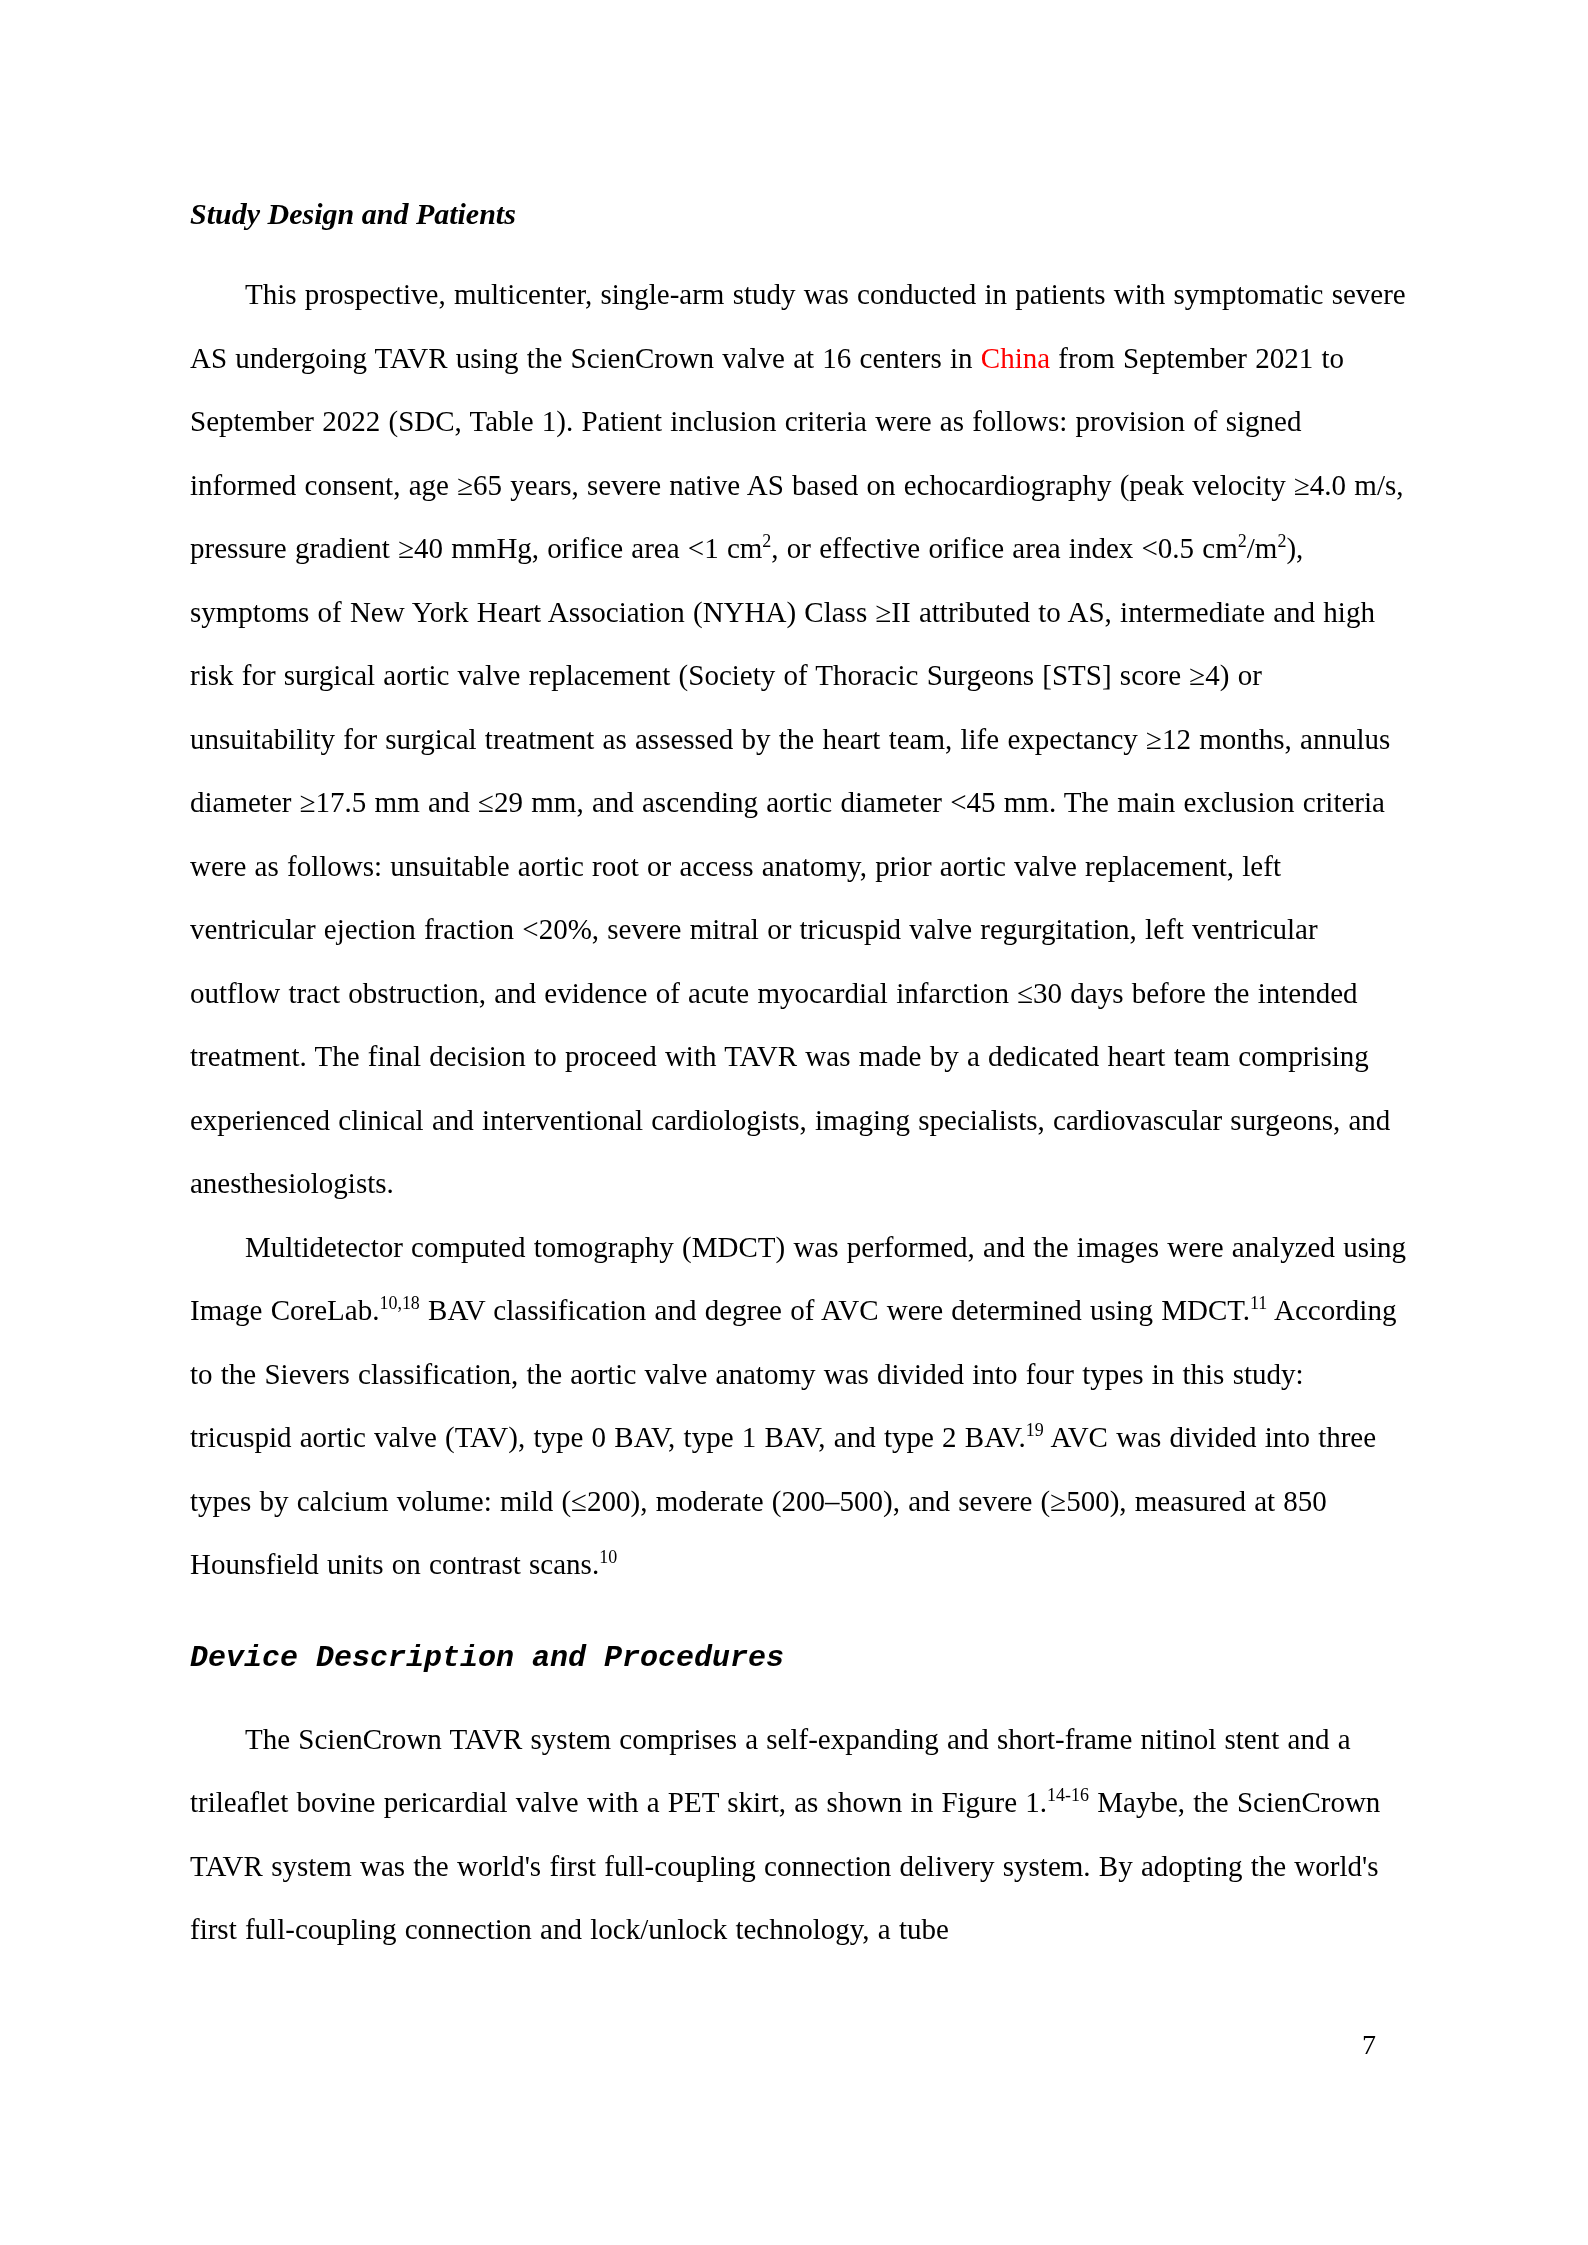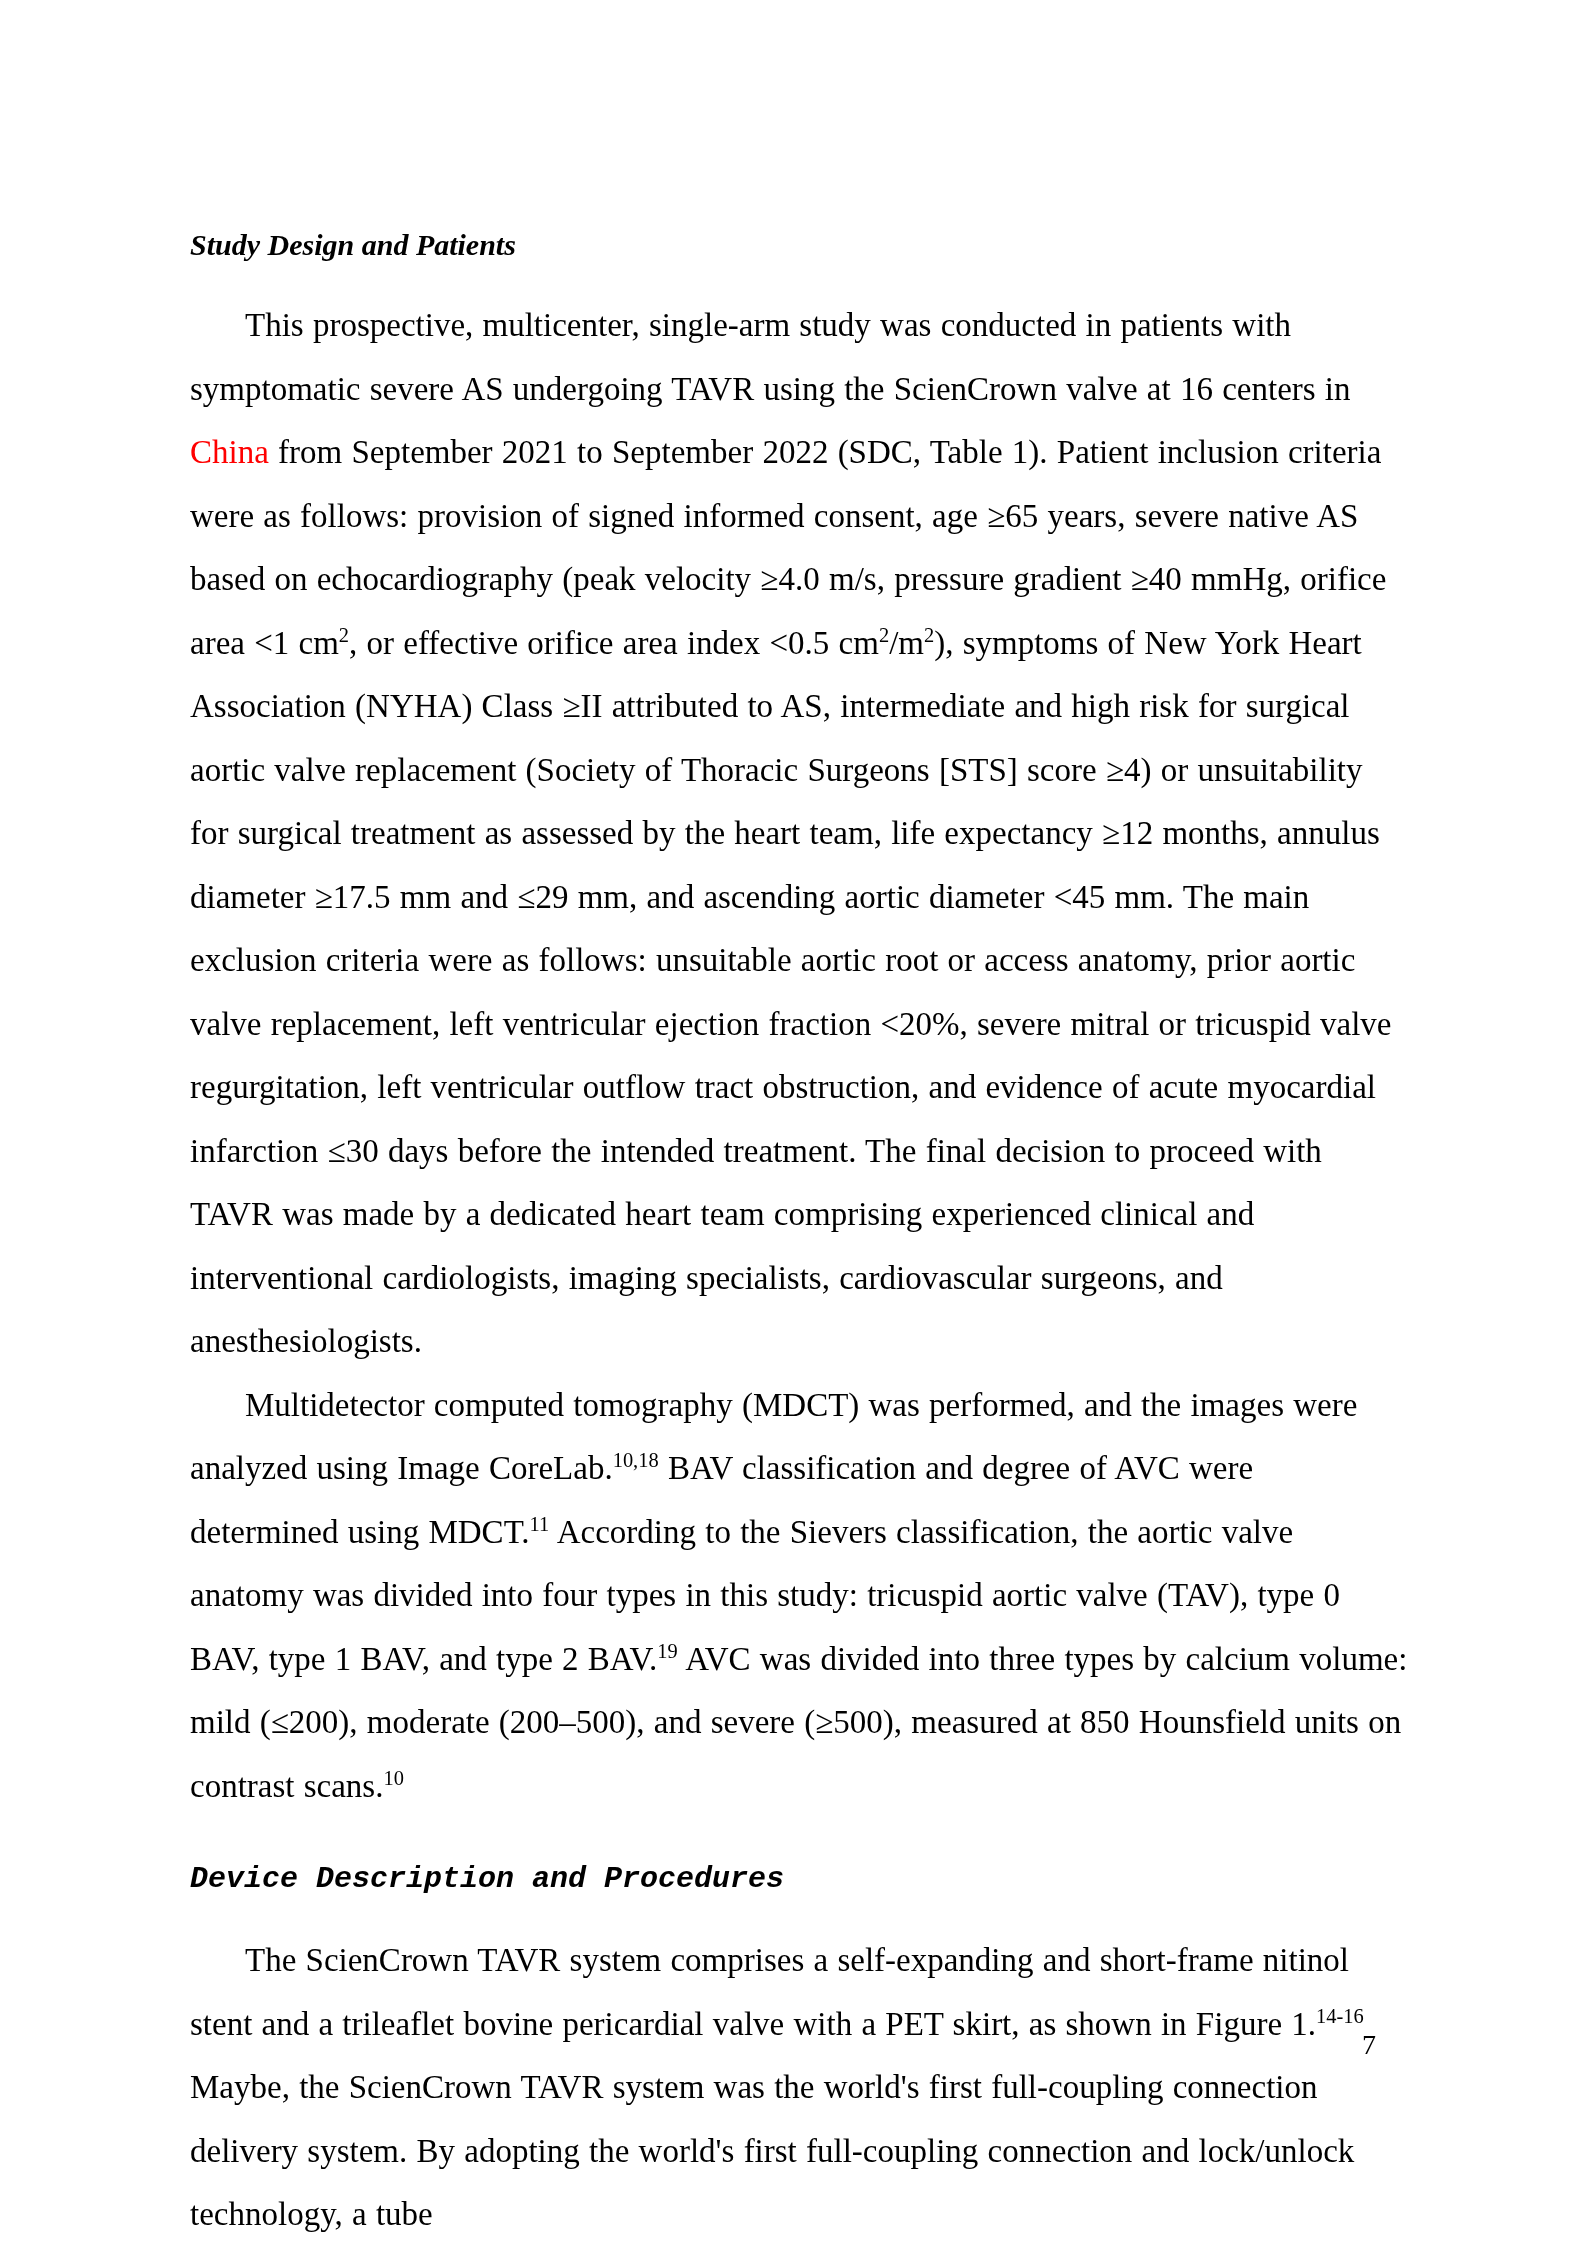--- a/index.html
+++ b/index.html
@@ -12,36 +12,36 @@
     width: 1588px;
     height: 2245px;
     background: #ffffff;
     color: #000000;
     font-family: "Liberation Serif", "DejaVu Serif", serif;
     overflow: hidden;
   }
   .content {
     position: absolute;
     left: 190px;
-    top: 213px;
+    top: 182px;
     width: 1218px;
   }
   .section-heading {
     font-size: 30px;
     font-weight: bold;
     font-style: italic;
     line-height: 63px;
     margin: 0 0 18px 0;
   }
   .heading-2 {
     margin-top: 30px;
     font-family: Liberation Mono, monospace;
   }
   .para {
-    font-size: 33px;
+    font-size: 29px;
     line-height: 63.5px;
     margin: 0;
     text-indent: 55px;
     text-align: left;
     word-spacing: 1px;
   }
   .para sup {
     font-size: 0.62em;
     line-height: 0;
     vertical-align: super;

